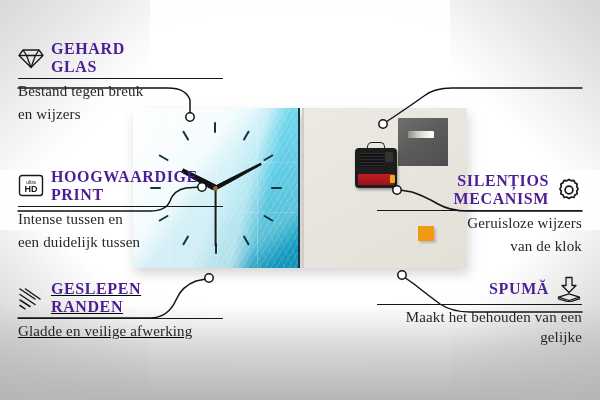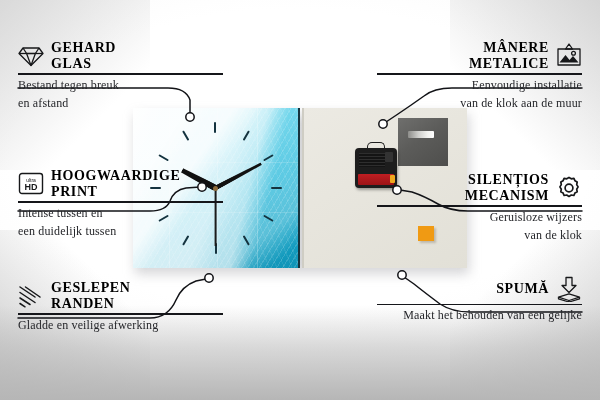--- a/index.html
+++ b/index.html
@@ -83,35 +83,35 @@
   .battery::after{ content:""; position:absolute; right:-1px; top:1px; width:5px; height:8px;
     background:#f0a81e; border-radius:1px; }
   .spacer { position:absolute; left:116px; top:118px; width:16px; height:15px;
     background:#f09a13; box-shadow:2px 2px 2px rgba(120,110,90,.35); }
 
   
   #lines { position:absolute; inset:0; pointer-events:none; }
 
   .feat { position:absolute; width:205px; }
   .feat-head { display:flex; align-items:center; gap:7px; padding-bottom:2px; }
-  .feat-title { font-size:14px; letter-spacing:.6px; color:#000000; line-height:1.12;
+  .feat-title { font-size:16px; letter-spacing:.6px; color:#4c1d95; line-height:1.12;
     font-weight:700; text-transform:uppercase; }
   .rule { height:1.3px; background:#15161a; width:100%; }
-  .feat-desc { font-size:12px; line-height:1.32; color:#25262a; padding-top:3px; letter-spacing:.15px; }
+  .feat-desc { font-size:15px; line-height:1.32; color:#25262a; padding-top:3px; letter-spacing:.15px; }
   .feat.left .feat-head { justify-content:flex-start; }
   .feat.left .feat-title, .feat.left .feat-desc { text-align:left; }
   .feat.right .feat-head { justify-content:flex-end; flex-direction:row; }
   .feat.right .feat-title, .feat.right .feat-desc { text-align:right; }
 
   .ico { width:26px; height:26px; flex:0 0 26px; display:flex; align-items:center; justify-content:center; }
   .ico svg { display:block; }
 
   #f1 { left:18px;  top:40px;  }
   #f2 { left:18px;  top:168px; }
-  #f3 { left:18px;  top:280px; }
+  #f3 { left:18px;  top:280px;text-decoration:underline; }
   #f4 { left:377px; top:40px;  }
   #f5 { left:377px; top:172px; }
   #f6 { left:377px; top:276px; }
 </style>
 </head>
 <body>
 
 <div id="stage">
 
   <div class="bg-base"></div>
@@ -222,21 +222,21 @@
           </g>
         </svg>
       </span>
       <div>
         <div class="feat-title">GEHARD</div>
         <div class="feat-title">GLAS</div>
       </div>
     </div>
     <div class="rule"></div>
     <div class="feat-desc">Bestand tegen breuk</div>
-    <div class="feat-desc">en afstand</div>
+    <div class="feat-desc">en wijzers</div>
   </div>
 
   <div class="feat left" id="f2">
     <div class="feat-head">
       <span class="ico">
         <svg width="26" height="23" viewBox="0 0 26 23">
           <rect x="1.5" y="1.5" width="23" height="20" rx="2.5" fill="none" stroke="#17181a" stroke-width="1.4"></rect>
           <text x="13" y="9.6" font-family="Liberation Sans, sans-serif" font-size="5" text-anchor="middle" fill="#17181a">ultra</text>
           <text x="13" y="18" font-family="Liberation Sans, sans-serif" font-size="9" font-weight="bold" text-anchor="middle" fill="#17181a">HD</text>
         </svg>
@@ -266,41 +266,20 @@
       </span>
       <div>
         <div class="feat-title">GESLEPEN</div>
         <div class="feat-title">RANDEN</div>
       </div>
     </div>
     <div class="rule"></div>
     <div class="feat-desc">Gladde en veilige afwerking</div>
   </div>
 
-  <div class="feat right" id="f4">
-    <div class="feat-head">
-      <div>
-        <div class="feat-title">MÂNERE</div>
-        <div class="feat-title">METALICE</div>
-      </div>
-      <span class="ico">
-        <svg width="26" height="25" viewBox="0 0 26 25">
-          <g fill="none" stroke="#17181a" stroke-width="1.3" stroke-linejoin="round">
-            <path d="M13 1 L9.5 6 H16.5 Z"></path>
-            <rect x="2" y="6" width="22" height="16"></rect>
-            <path d="M3.5 19.5 L9.5 12 L13.5 17 L17 13 L22.5 19.5 Z" fill="#17181a" stroke="none"></path>
-            <circle cx="17.5" cy="10.2" r="1.9"></circle>
-          </g>
-        </svg>
-      </span>
-    </div>
-    <div class="rule"></div>
-    <div class="feat-desc">Eenvoudige installatie</div>
-    <div class="feat-desc">van de klok aan de muur</div>
-  </div>
 
   <div class="feat right" id="f5">
     <div class="feat-head">
       <div>
         <div class="feat-title">SILENȚIOS</div>
         <div class="feat-title">MECANISM</div>
       </div>
       <span class="ico">
         <svg width="26" height="26" viewBox="0 0 26 26">
           <g fill="none" stroke="#17181a" stroke-width="1.7" stroke-linejoin="round">

